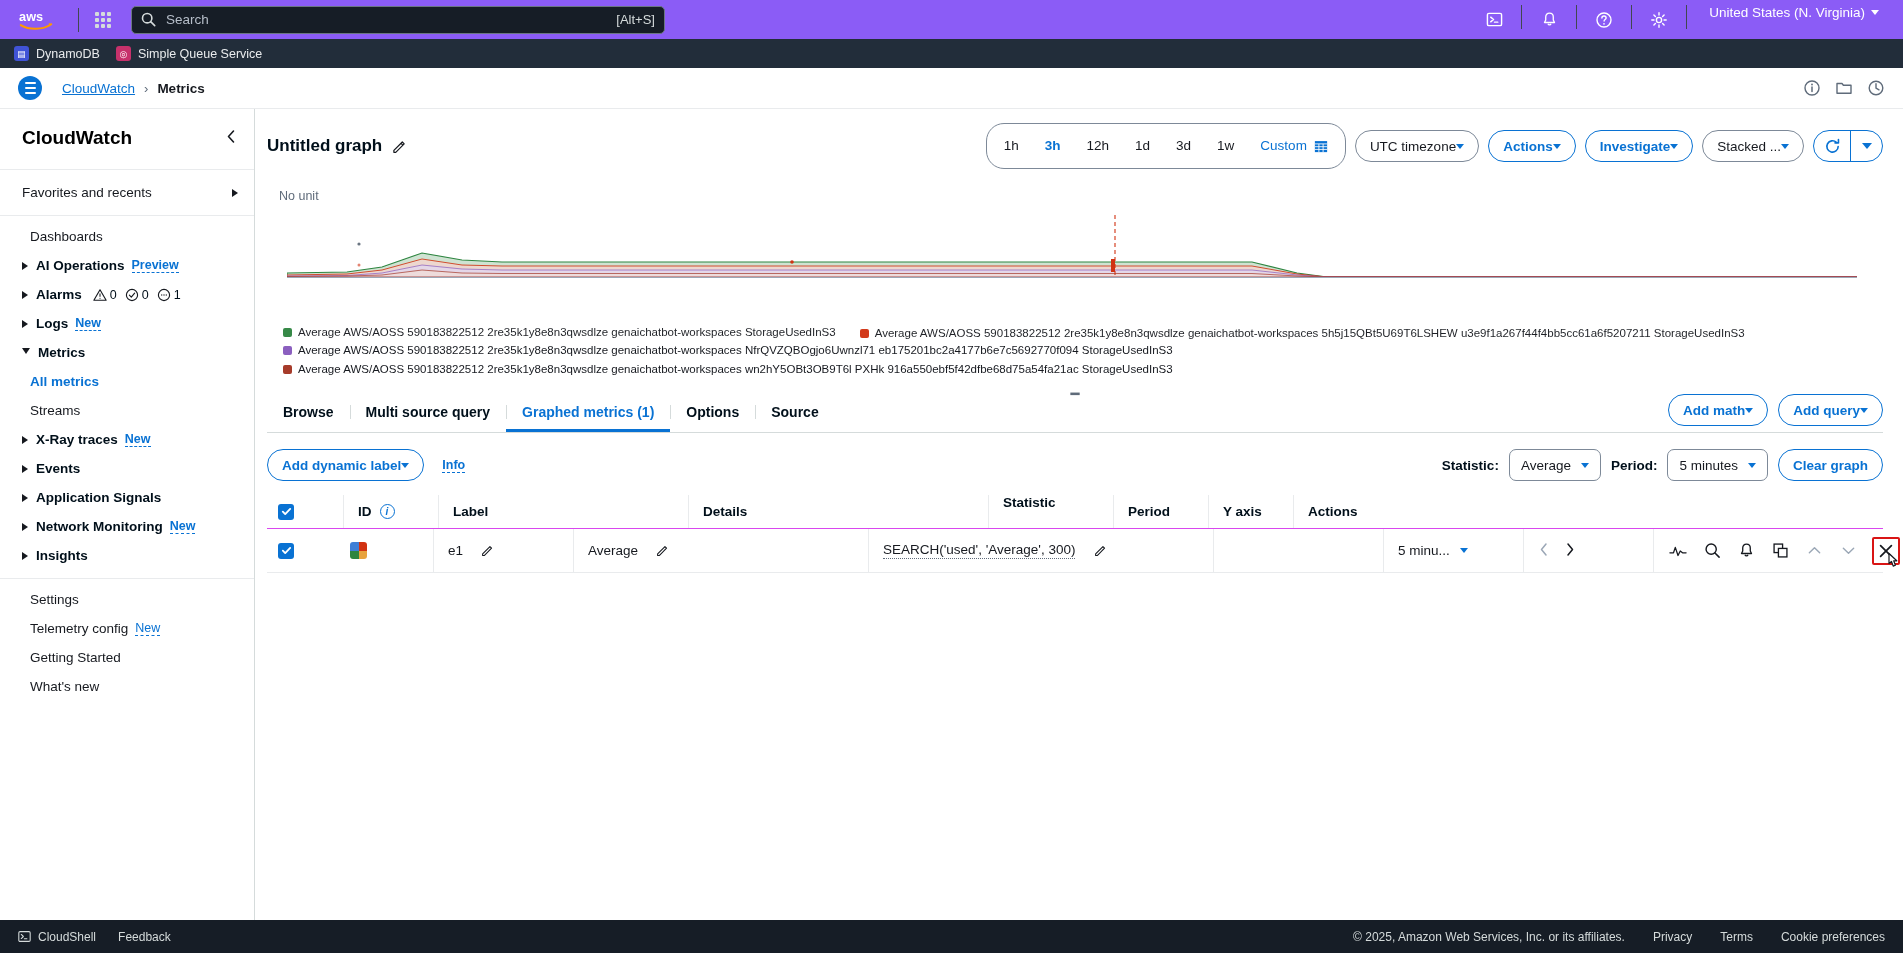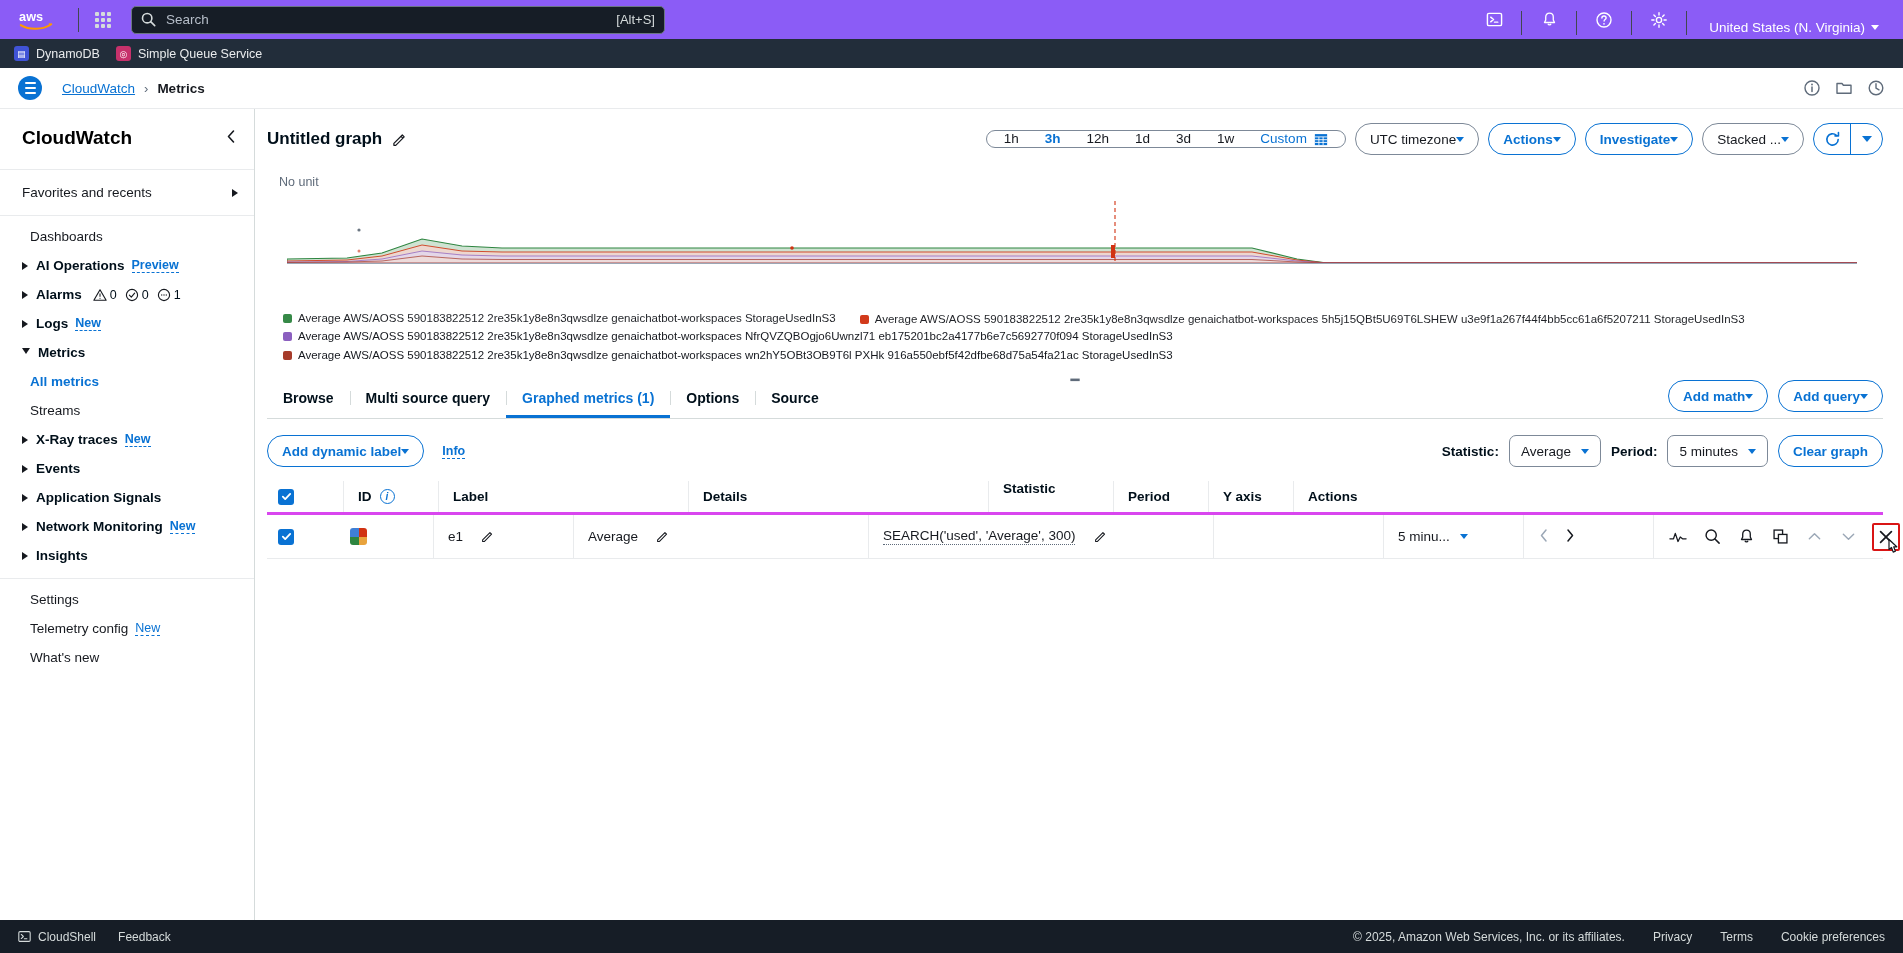--- a/index.html
+++ b/index.html
@@ -36,21 +36,21 @@
   #search-wrap svg { flex: none; }
   #search-input {
     flex: 1;
     background: transparent; border: none; outline: none;
     color: #d5dbdb; font-size: 13.5px;
     font-family: "Liberation Sans", sans-serif;
     margin-left: 8px;
   }
   #search-input::placeholder { color: #b6bec9; }
   .alt-hint { color:#d5dbdb; font-size:13px; }
-  #topnav-right { margin-left:auto; display:flex; align-items:flex-end; }
+  #topnav-right { margin-left:auto; display:flex; align-items:flex-start; }
   .nav-icon-btn {
     width: 34px; height:30px; display:flex; align-items:center; justify-content:center;
     cursor: pointer;
   }
   #region-select {
     display:flex; align-items:center; gap:6px;
     font-size:13.5px; color:#fff; padding: 0 12px; cursor:pointer; white-space:nowrap;
   }
   .caret-down { width:0;height:0;border-left:4.5px solid transparent;border-right:4.5px solid transparent;border-top:5px solid currentColor; display:inline-block;}
 
@@ -112,21 +112,21 @@
 
   
   #main { flex:1; overflow:hidden; position:relative; background:#fff; }
 
   #graph-header { display:flex; align-items:center; padding: 14px 20px 0 12px; }
   #graph-title { font-size:17px; font-weight:700; color:#000f1a; }
   .pencil { margin-left:10px; cursor:pointer; display:inline-flex; vertical-align:middle;}
 
   #toolbar { margin-left:auto; display:flex; align-items:center; gap:9px; }
   .seg-group {
-    display:flex; align-items:center; border:1px solid #7d8998; border-radius:18px; height:18px; padding: 0 4px;
+    display:flex; align-items:center; border:1px solid #7d8998; border-radius:18px; height:46px; padding: 0 4px;
     background:#fff;
   }
   .seg { padding: 0 13px; font-size:13.5px; color:#16191f; cursor:pointer; line-height:30px;}
   .seg.active { color:#0972d3; font-weight:700; }
   .seg.custom { color:#0972d3; display:flex; align-items:center; gap:7px;}
   .cal-ico { width:14px;height:14px; }
   .btn {
     height:32px; border-radius:18px; display:flex; align-items:center; 
     padding: 0 14px; font-size:13.5px; cursor:pointer; background:#fff; white-space:nowrap;
   }
@@ -170,21 +170,21 @@
   .ctl-label { font-weight:700; color:#000f1a; }
   .select-box {
     display:flex; align-items:center; gap:10px; height:32px; border:1px solid #7d8998; border-radius:7px;
     padding: 0 11px; background:#fff; cursor:pointer; font-size:13.5px; color:#16191f;
   }
   .select-box .caret-down { border-top-color:#0972d3; }
 
   
   #table { margin: 14px 20px 0 12px; }
   #thead {
-    display:flex; align-items:center; border-bottom:3px solid #d946ef; height:34px;
+    display:flex; align-items:center; border-bottom:1px solid #d946ef; height:34px;
     font-size:13.5px; font-weight:700; color:#000f1a;
   }
   #trow {
     display:flex; align-items:center; border-bottom:1px solid #e9ebed; height:44px;
     font-size:13.5px; color:#16191f;gap:45px;
   }
   .c-check { width:38px; display:flex; justify-content:flex-start; padding-left:11px; flex:none;}
   .c-color { width:38px; flex:none; display:flex; align-items:center;}
   .c-id { width:95px; flex:none; display:flex; align-items:center; gap:8px; border-left:1px solid #e9ebed; padding-left:14px; height:100%;}
   .c-label { width:250px; flex:none; display:flex; align-items:center; gap:8px; border-left:1px solid #e9ebed; padding-left:14px; height:100%;}
@@ -440,20 +440,23 @@
     <div id="sidebar-bottom-sep"></div>
 
     <div class="sb-row plain">
       <span>Settings</span>
     </div>
     <div class="sb-row plain">
       <span>Telemetry config</span>
       <span class="badge-new">New</span>
     </div>
     <div class="sb-row plain">
+      <span>Getting Started</span>
+    </div>
+    <div class="sb-row plain">
       <span>What's new</span>
     </div>
   </div>
 
   <div id="main">
 
     <div id="graph-header">
       <span id="graph-title">Untitled graph</span>
       <span class="pencil">
         <svg width="15" height="15" viewBox="0 0 16 16">

